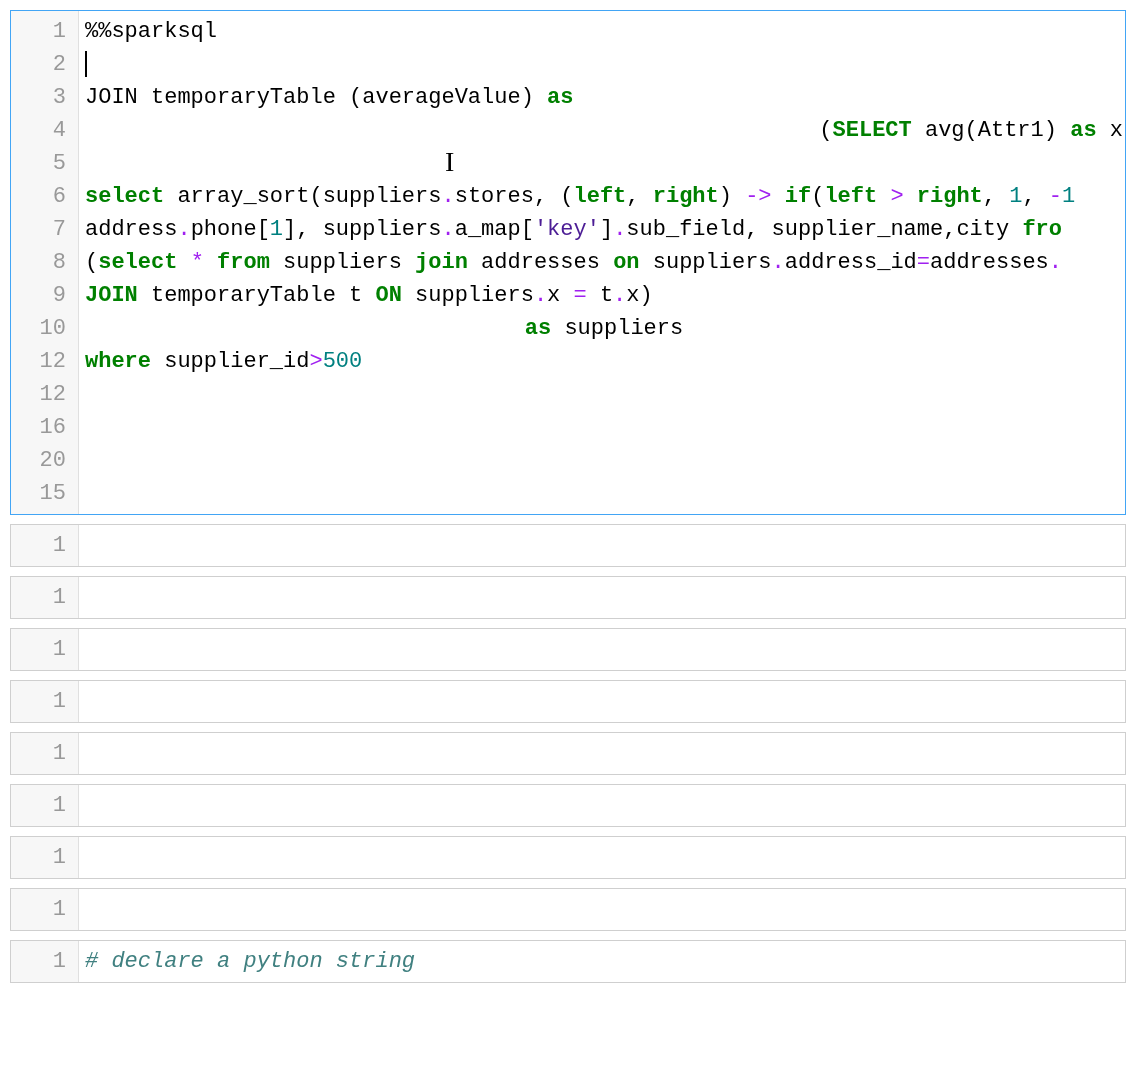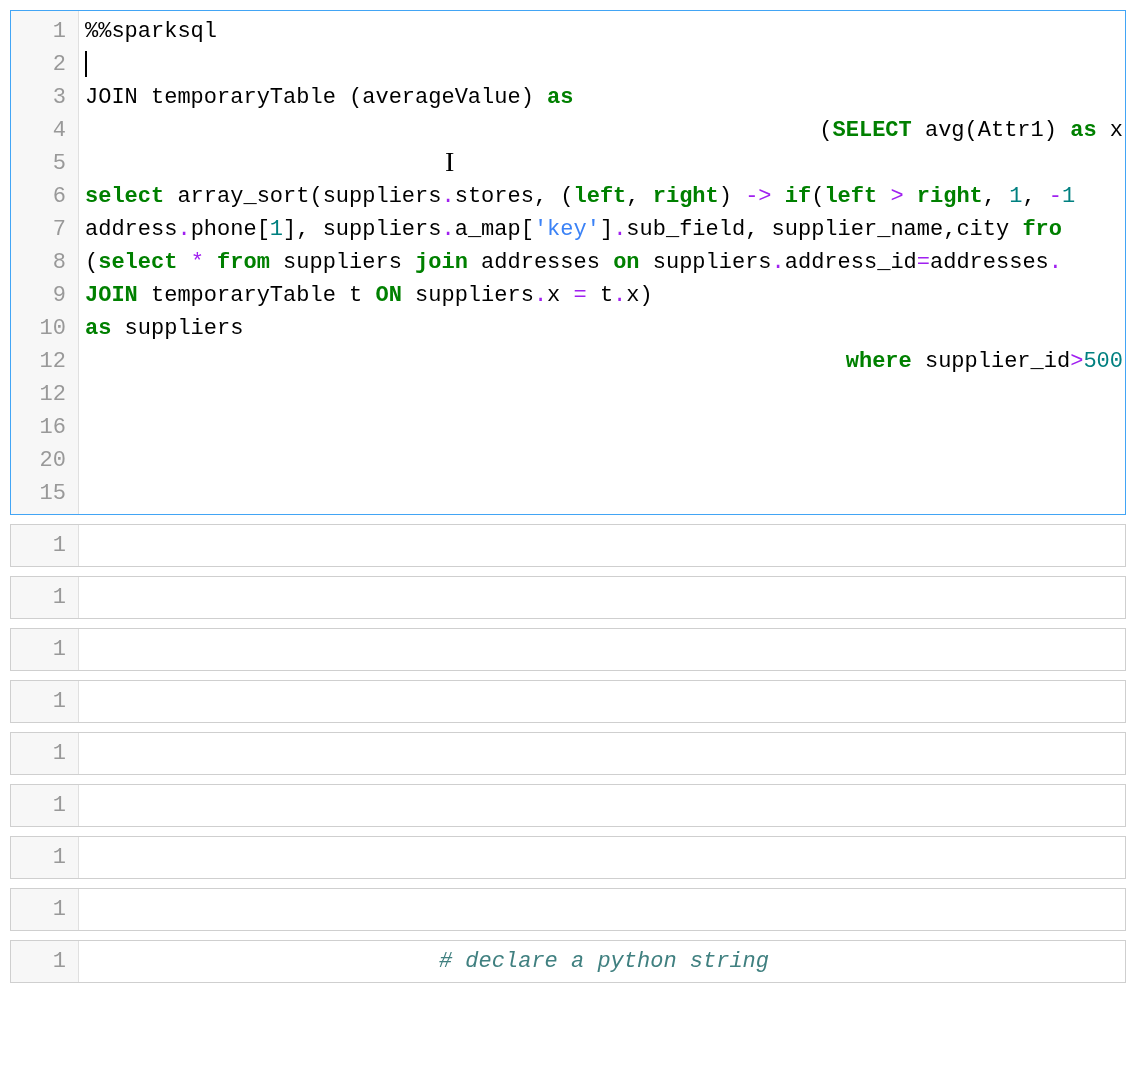--- a/index.html
+++ b/index.html
@@ -47,21 +47,21 @@
   }
   .code-line {
     line-height: 33px;
     height: 33px;
     white-space: pre;
     color: #000;
   }
   .kw-green { color: #008000; font-weight: bold; }
   .op-purple { color: #a020f0; }
   .num-teal { color: #008080; }
-  .str-red { color: #3b82f6; text-align: right; }
+  .str-red { color: #4c1d95; text-align: right; }
   .comment { color: #408080; font-style: italic; }
   .plain { color: #000; }
   .text-cursor {
     display: inline-block;
     width: 2px;
     height: 26px;
     background: #000;
     vertical-align: middle;
     position: relative;
   }
@@ -98,22 +98,22 @@
       <div class="code-area">
         <div class="code-line" style="position: relative;"><span class="plain">%%sparksql</span></div>
         <div class="code-line" style="position: relative;"><span class="text-cursor"></span></div>
         <div class="code-line" style="position: relative;"><span class="plain">JOIN</span><span class="plain"> temporaryTable </span><span class="plain">(</span><span class="plain">averageValue</span><span class="plain">)</span><span class="plain"> </span><span class="kw-green">as</span></div>
         <div class="code-line" style="position: relative; text-align: right;"><span class="plain">    </span><span class="plain">(</span><span class="kw-green">SELECT</span><span class="plain"> avg</span><span class="plain">(</span><span class="plain">Attr1</span><span class="plain">)</span><span class="plain"> </span><span class="kw-green">as</span><span class="plain"> x</span></div>
         <div class="code-line" style="position: relative;"><span class="ibeam" style="left: 360px; top: -2px;">I</span></div>
         <div class="code-line" style="position: relative;"><span class="kw-green">select</span><span class="plain"> array_sort</span><span class="plain">(</span><span class="plain">suppliers</span><span class="op-purple">.</span><span class="plain">stores</span><span class="plain">,</span><span class="plain"> </span><span class="plain">(</span><span class="kw-green">left</span><span class="plain">,</span><span class="plain"> </span><span class="kw-green">right</span><span class="plain">)</span><span class="plain"> </span><span class="op-purple">-&gt;</span><span class="plain"> </span><span class="kw-green">if</span><span class="plain">(</span><span class="kw-green">left</span><span class="plain"> </span><span class="op-purple">&gt;</span><span class="plain"> </span><span class="kw-green">right</span><span class="plain">,</span><span class="plain"> </span><span class="num-teal">1</span><span class="plain">,</span><span class="plain"> </span><span class="op-purple">-</span><span class="num-teal">1</span></div>
         <div class="code-line" style="position: relative;"><span class="plain">address</span><span class="op-purple">.</span><span class="plain">phone</span><span class="plain">[</span><span class="num-teal">1</span><span class="plain">]</span><span class="plain">,</span><span class="plain"> suppliers</span><span class="op-purple">.</span><span class="plain">a_map</span><span class="plain">[</span><span class="str-red">'key'</span><span class="plain">]</span><span class="op-purple">.</span><span class="plain">sub_field</span><span class="plain">,</span><span class="plain"> supplier_name</span><span class="plain">,</span><span class="plain">city </span><span class="kw-green">fro</span></div>
         <div class="code-line" style="position: relative;"><span class="plain">(</span><span class="kw-green">select</span><span class="plain"> </span><span class="op-purple">*</span><span class="plain"> </span><span class="kw-green">from</span><span class="plain"> suppliers </span><span class="kw-green">join</span><span class="plain"> addresses </span><span class="kw-green">on</span><span class="plain"> suppliers</span><span class="op-purple">.</span><span class="plain">address_id</span><span class="op-purple">=</span><span class="plain">addresses</span><span class="op-purple">.</span></div>
         <div class="code-line" style="position: relative;"><span class="kw-green">JOIN</span><span class="plain"> temporaryTable t </span><span class="kw-green">ON</span><span class="plain"> suppliers</span><span class="op-purple">.</span><span class="plain">x </span><span class="op-purple">=</span><span class="plain"> t</span><span class="op-purple">.</span><span class="plain">x</span><span class="plain">)</span></div>
-        <div class="code-line" style="position: relative;"><span class="kw-green">as</span><span class="plain"> suppliers</span></div>
-        <div class="code-line" style="position: relative; text-align: right;"><span class="kw-green">where</span><span class="plain"> supplier_id</span><span class="op-purple">&gt;</span><span class="num-teal">500</span></div>
+        <div class="code-line" style="position: relative; text-align: center;"><span class="kw-green">as</span><span class="plain"> suppliers</span></div>
+        <div class="code-line" style="position: relative;"><span class="kw-green">where</span><span class="plain"> supplier_id</span><span class="op-purple">&gt;</span><span class="num-teal">500</span></div>
         <div class="code-line" style="position: relative;"></div>
         <div class="code-line" style="position: relative;"></div>
       </div>
     </div>
     <div class="cell">
       <div class="gutter">
         <div class="ln">1</div>
       </div>
       <div class="code-area">
         <div class="code-line" style="position: relative;"></div>
@@ -173,16 +173,16 @@
       </div>
       <div class="code-area">
         <div class="code-line" style="position: relative;"></div>
       </div>
     </div>
     <div class="cell">
       <div class="gutter">
         <div class="ln">1</div>
       </div>
       <div class="code-area">
-        <div class="code-line" style="position: relative; text-align: center;"><span class="comment"># declare a python string</span></div>
+        <div class="code-line" style="position: relative;"><span class="comment"># declare a python string</span></div>
       </div>
     </div>
   </div>
 
 </body></html>

